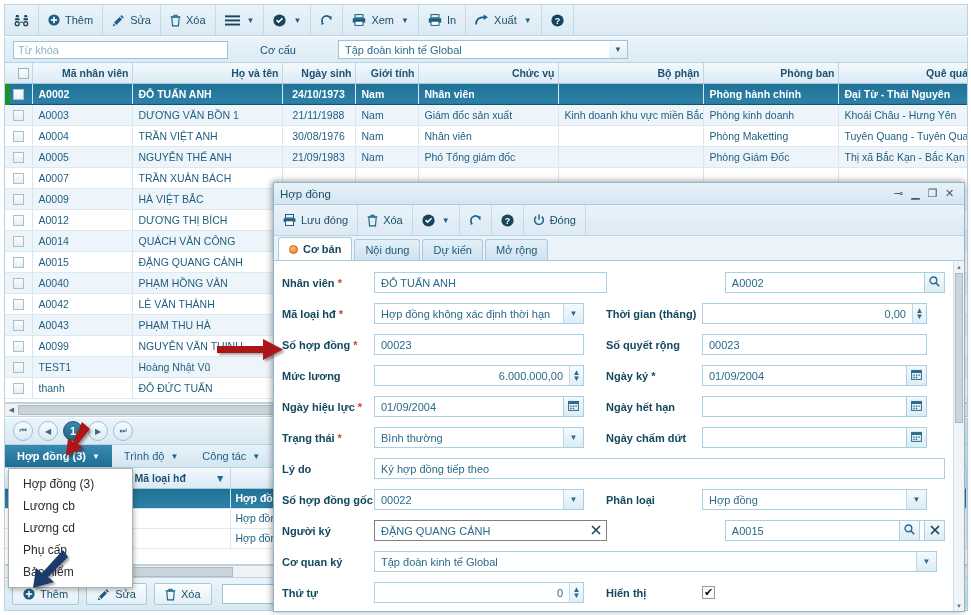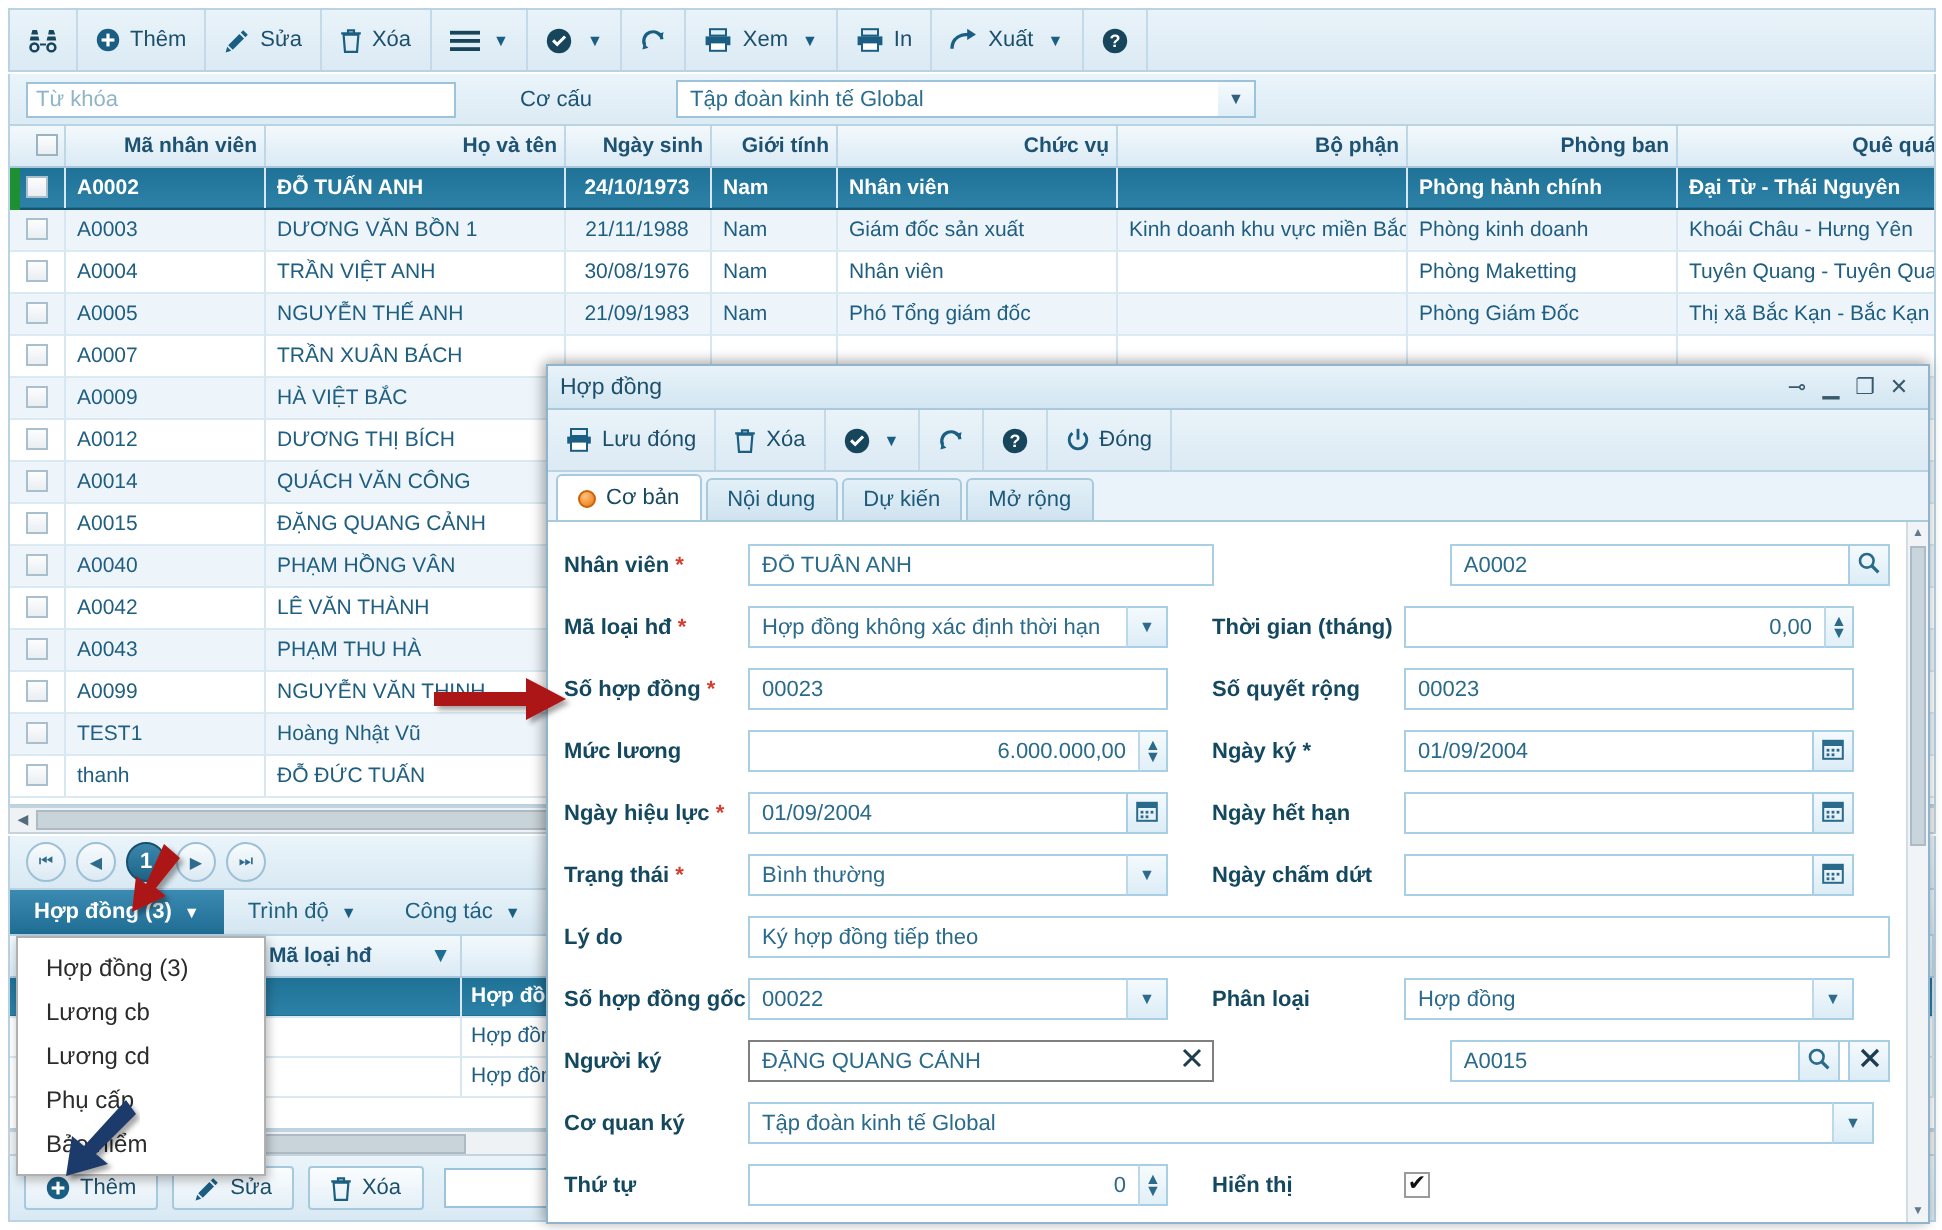--- a/index.html
+++ b/index.html
@@ -229,21 +229,21 @@
     background: #eaf3f9;
   }
   .dtab {
     height: 21px; padding: 0 10px; margin-right: 2px;
     display: flex; align-items: center; gap: 5px;
     border: 1px solid #a9c9dd; border-bottom: none;
     border-radius: 3px 3px 0 0;
     background: linear-gradient(to bottom,#e3f0f8,#cfe3ef);
     font-size: 11px; color: #1d5a7a; cursor: pointer;
   }
-  .dtab.active { background: #fff; height: 23px; color: #14485f; }
+  .dtab.active { background: #fff; height: 23px; color: #14485f; font-weight: bold; }
   .dot-orange {
     width: 9px; height: 9px; border-radius: 50%;
     background: radial-gradient(circle at 35% 30%, #ffc27a, #e8760f);
     border: 1px solid #c96209;
   }
   .dlg-body {
     flex: 1; background: #fff; border-top: 1px solid #a9c9dd;
     position: relative; overflow: hidden;
   }
   .form {

